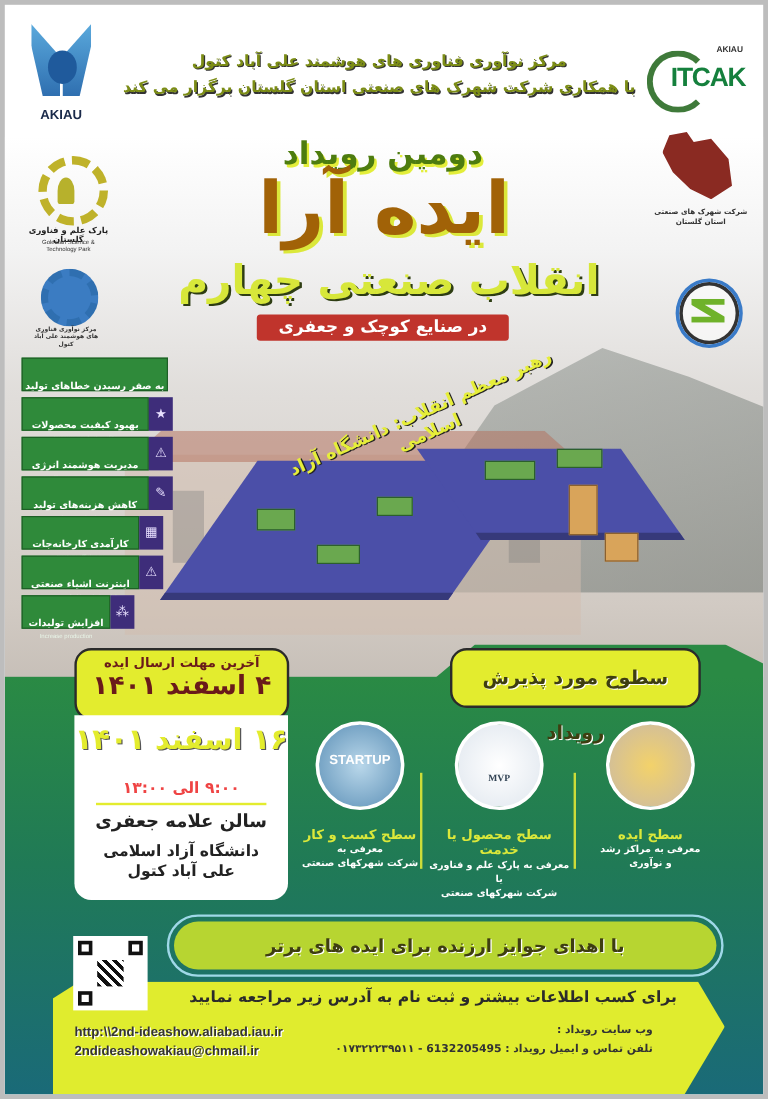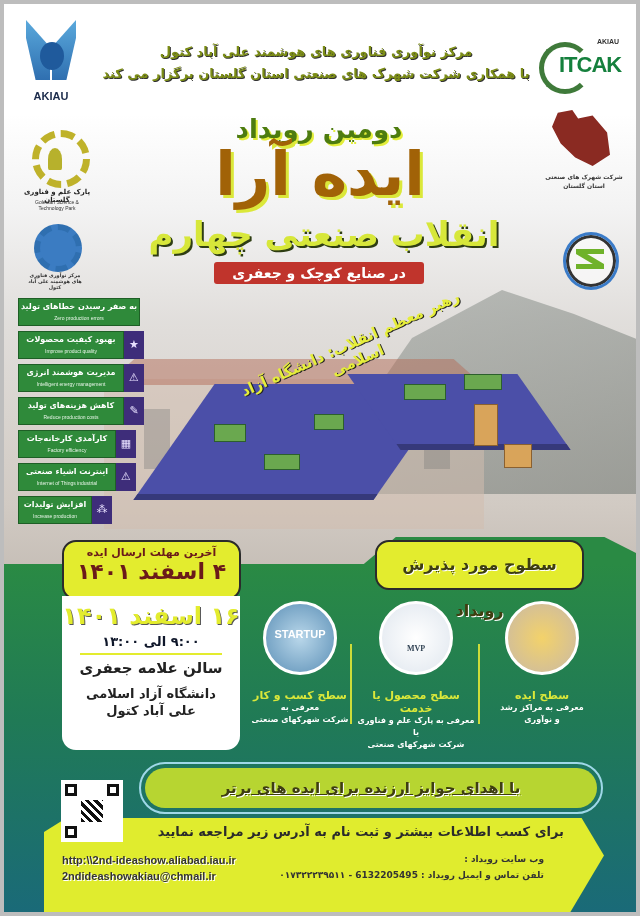--- a/index.html
+++ b/index.html
@@ -96,21 +96,21 @@
   .logo-iran .txt { position: absolute; left: 0; top: 68px; width: 80px; text-align: center; font: bold 6px "DejaVu Sans", sans-serif; color: #333; direction: rtl; line-height: 9px; }
 
   .logo-green { position: absolute; left: 559px; top: 228px; width: 50px; height: 52px; border-radius: 50%;
     border: 3px solid #3a7bc8; box-shadow: inset 0 0 0 3px #333; background: rgba(255,255,255,0.6); }
   .logo-green .z { position: absolute; left: 10px; top: 14px; width: 28px; height: 20px; background: #6fb22a; clip-path: polygon(0 0,100% 0,100% 25%,40% 25%,100% 75%,100% 100%,0 100%,0 75%,60% 75%,0 25%); }
 
   
   .features { position: absolute; left: 14px; top: 294px; width: 126px; }
   .feat { position: relative; height: 28px; margin-bottom: 5px; display: flex; }
   .feat .box { background: #2f8a3a; color: #fff; text-align: center; flex: 0 0 auto; border: 1px solid #1e5f26; }
-  .feat .fa { display: block; font: bold 8px "DejaVu Sans", sans-serif; direction: rtl; line-height: 14px; padding-top: 1px; }
+  .feat .fa { display: block; font: bold 8px "DejaVu Sans", sans-serif; direction: rtl; line-height: 14px; padding-top: 16px; }
   .feat .en { display: block; font: 5px "Liberation Sans", sans-serif; line-height: 9px; color: #e8f5e8; }
   .feat .ic { width: 20px; background: #3e2d7a; color: #e8e0ff; font-size: 11px; text-align: center; line-height: 28px; }
 
   
   .factory { position: absolute; left: 170px; top: 340px; width: 420px; height: 170px; }
   .floor1 { position: absolute; left: 0; top: 40px; width: 240px; height: 110px; background: #4b4fa8; transform: skewX(-35deg); border-bottom: 6px solid #36397a; }
   .floor2 { position: absolute; left: 200px; top: 30px; width: 170px; height: 70px; background: #4b4fa8; transform: skewX(35deg); border-bottom: 6px solid #36397a; }
   .machine { position: absolute; background: #6aa84f; border: 1px solid #2c5f2d; }
   .crate { position: absolute; background: #d9a45a; border: 1px solid #8a6030; }
   .slogan { position: absolute; left: 220px; top: 330px; width: 260px; text-align: center;
@@ -135,41 +135,40 @@
     background: #e3ec2e; border-radius: 14px; border: 2px solid #2b2b2b; text-align: center;
     font: bold 16px "DejaVu Sans", sans-serif; color: #3e3e10; direction: rtl; line-height: 46px;
     text-shadow: 1px 1px 0 #fff;
   }
 
   .event-card {
     position: absolute; left: 58px; top: 592px; width: 178px; height: 154px;
     background: #ffffff; border-radius: 0 0 14px 14px; text-align: center;
   }
   .event-card .date { display: block; font: bold 24px "DejaVu Sans", sans-serif; color: #e3ec2e; text-shadow: 1px 1px 0 #555; direction: rtl; margin-top: 6px; }
-  .event-card .time { display: block; font: bold 13px "DejaVu Sans", sans-serif; color: #0f172a; direction: rtl; margin-top: 4px; }
+  .event-card .time { display: block; font: bold 13px "DejaVu Sans", sans-serif; color: #ef4444; direction: rtl; margin-top: 20px; }
   .event-card .rule { height: 2px; background: #e3ec2e; margin: 4px 18px; }
   .event-card .hall { display: block; font: bold 15px "DejaVu Sans", sans-serif; color: #222; direction: rtl; }
   .event-card .uni { display: block; font: bold 13px "DejaVu Sans", sans-serif; color: #222; direction: rtl; margin-top: 8px; line-height: 17px; }
 
   .level { position: absolute; top: 597px; width: 120px; text-align: center; }
   .level .circle { width: 68px; height: 68px; border-radius: 50%; border: 3px solid #ffffff; margin: 0 auto; }
   .level .name { display: block; font: bold 11px "DejaVu Sans", sans-serif; color: #dbe83a; direction: rtl; margin-top: 14px; }
   .level .desc { display: block; font: bold 8px "DejaVu Sans", sans-serif; color: #ffffff; direction: rtl; line-height: 12px; }
   .lvl-sep { position: absolute; top: 640px; width: 2px; height: 80px; background: #cddc39; }
 
   .prize {
     position: absolute; left: 135px; top: 758px; width: 460px; height: 48px;
     border: 2px solid #9fd8e8; border-radius: 30px;
   }
   .prize .inner {
     position: absolute; left: 4px; top: 4px; right: 4px; bottom: 4px;
     background: #b7d531; border-radius: 24px; text-align: center;
     font: bold 15px "DejaVu Sans", sans-serif; color: #3e3e10; direction: rtl; line-height: 40px;
     text-shadow: 1px 1px 0 #fff;
-    text-decoration: underline;
   }
 
   .info {
     position: absolute; left: 40px; top: 814px; width: 560px; height: 94px;
     background: #e0ec2e; clip-path: polygon(4% 0, 96% 0, 100% 40%, 94% 100%, 0 100%, 0 15%);
   }
   .info .cta { position: absolute; right: 40px; top: 6px; font: bold 13px "DejaVu Sans", sans-serif; color: #2b2b2b; direction: rtl; }
   .info .web-lbl { position: absolute; right: 60px; top: 36px; font: bold 9px "DejaVu Sans", sans-serif; color: #333; direction: rtl; }
   .info .phone { position: absolute; right: 60px; top: 52px; font: bold 9px "DejaVu Sans", sans-serif; color: #333; direction: rtl; }
   .info .url { position: absolute; left: 18px; top: 36px; font: bold 11px "Liberation Sans", sans-serif; color: #333; text-shadow: 1px 1px 0 #fff; }

